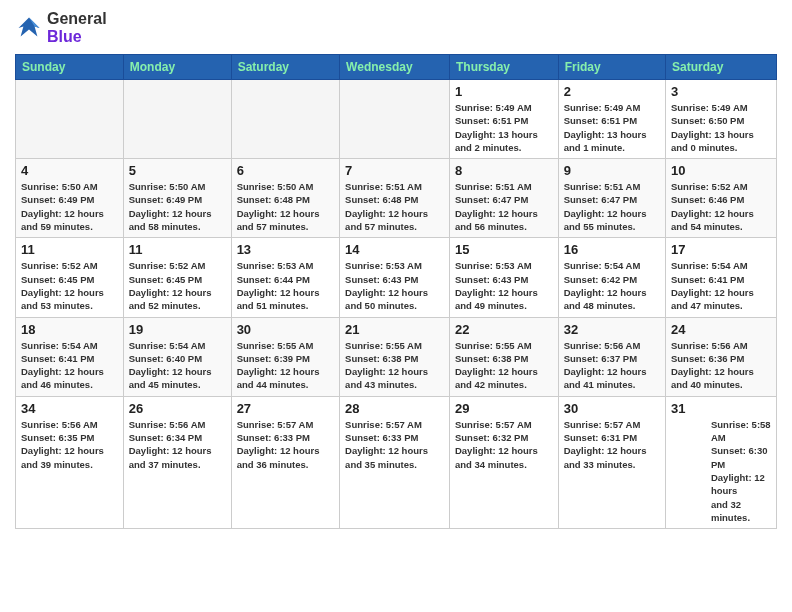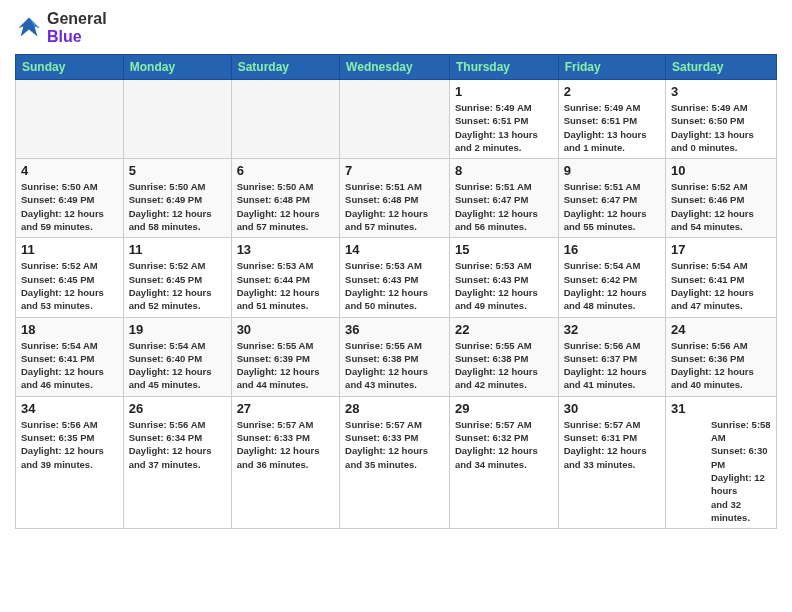--- a/index.html
+++ b/index.html
@@ -264,21 +264,21 @@
 and 45 minutes.</div>
           </td>
           <td>
             <span class="day-num">30</span>
             <div class="day-info" style="white-space: pre-line;">Sunrise: 5:55 AM
 Sunset: 6:39 PM
 Daylight: 12 hours
 and 44 minutes.</div>
           </td>
           <td>
-            <span class="day-num">36</span>
+            <span class="day-num">21</span>
             <div class="day-info" style="white-space: pre-line;">Sunrise: 5:55 AM
 Sunset: 6:38 PM
 Daylight: 12 hours
 and 43 minutes.</div>
           </td>
           <td>
             <span class="day-num">22</span>
             <div class="day-info" style="white-space: pre-line;">Sunrise: 5:55 AM
 Sunset: 6:38 PM
 Daylight: 12 hours

